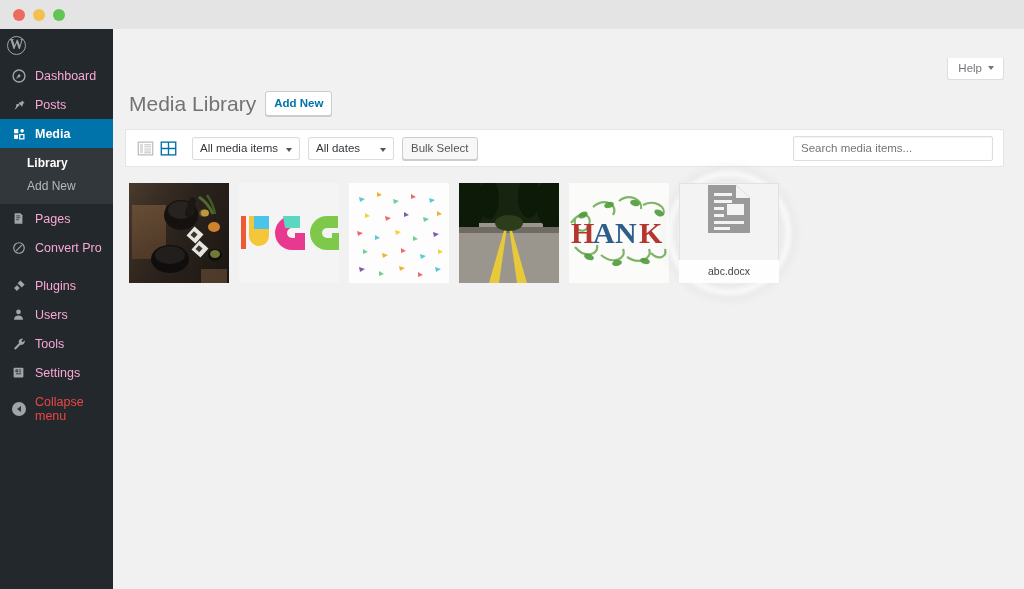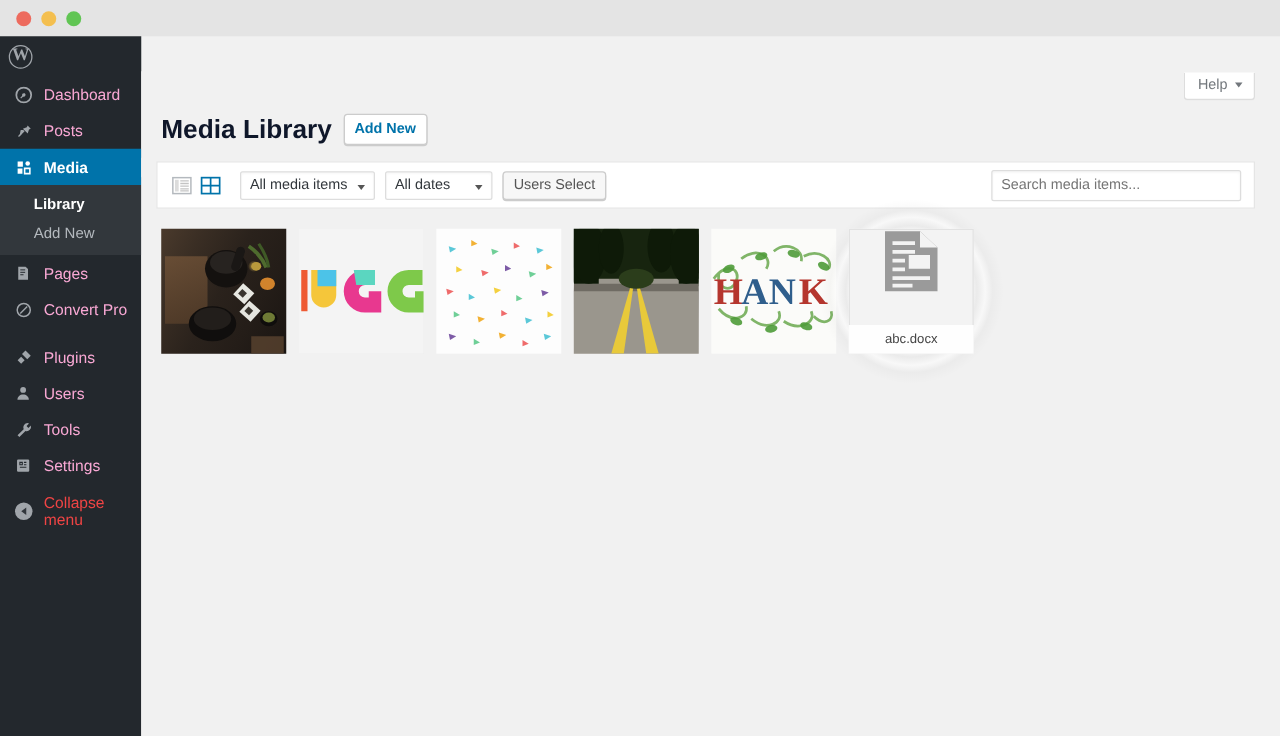--- a/index.html
+++ b/index.html
@@ -118,21 +118,21 @@
     border-style: solid; border-width: 4px 3.5px 0 3.5px;
     border-color: #72777c transparent transparent transparent;
   }
 
   #page-head {
     display: flex; align-items: center; gap: 9px;
     padding-left: 4px;
     margin-top: 10px;
   }
   #page-title {
-    font-size: 21px; font-weight: 700; color: #0f172a;
+    font-size: 21px; font-weight: 400; color: #737373;
     line-height: 1.3;
   }
   #add-new-button {
     font-size: 11.5px; color: #0073aa;
     background: #fff; border: 1px solid #ccc;
     border-radius: 3px;
     padding: 3px 8px 4px 8px;
     line-height: 1.4;
     box-shadow: 0 1px 0 #ccc;
     font-weight: 600;
@@ -433,21 +433,21 @@
         <div class="filter-select" id="select-all-media">
           <span class="sel-label">All media items</span>
           <span class="caret-down"></span>
         </div>
 
         <div class="filter-select" id="select-date">
           <span class="sel-label">All dates</span>
           <span class="caret-down"></span>
         </div>
 
-        <div id="bulk-select-button">Users Select</div>
+        <div id="bulk-select-button">Bulk Select</div>
 
         <input id="media-search-input" type="text" placeholder="Search media items..." style="">
       </div>
 
       <div id="media-grid">
 
         <div class="attachment">
           <div class="thumb" id="thumb-mortar">
             <div class="board"></div>
             <svg width="100" height="100" viewBox="0 0 100 100" style="position:absolute;left:0;top:0">

